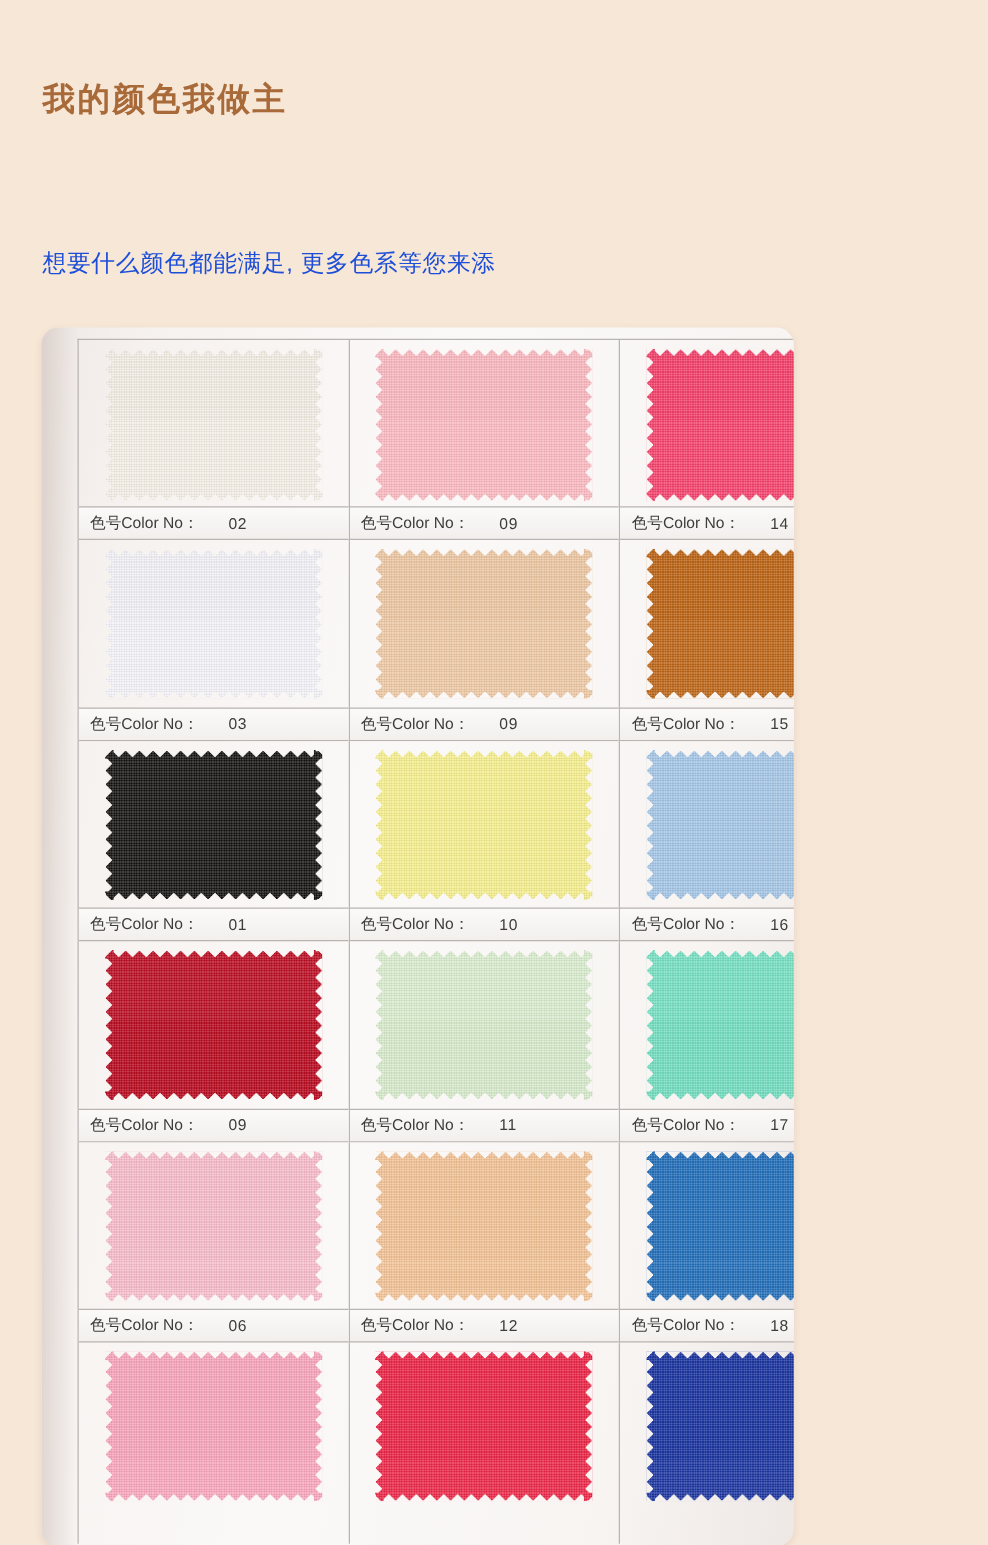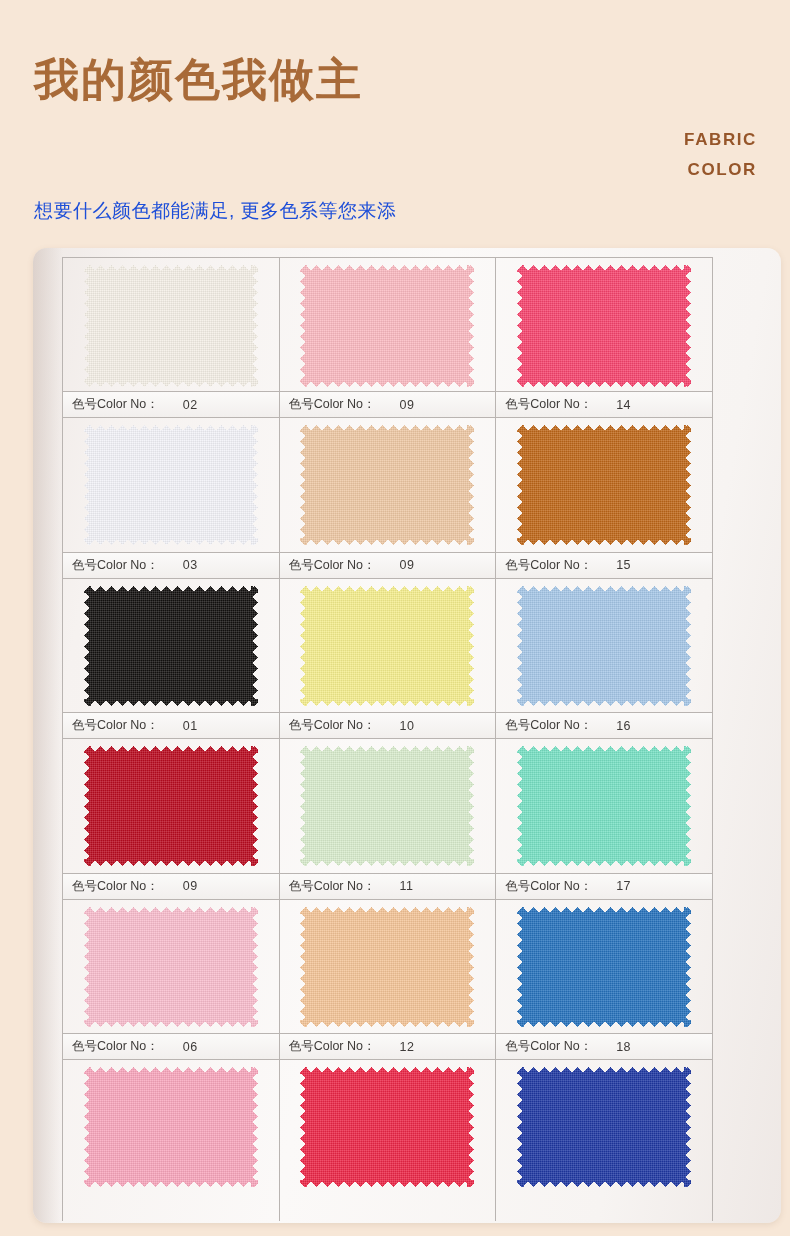--- a/index.html
+++ b/index.html
@@ -21,21 +21,21 @@
     left: 0; top: 0;
     width: 790px;
     height: 240px;
   }
   .title-block {
     position: absolute;
     left: 34px;
     top: 52px;
   }
   .title-line {
-    font-size: 45px;
+    font-size: 26px;
     font-weight: bold;
     color: #a86a38;
     letter-spacing: 2px;
     line-height: 55px;
     white-space: nowrap;
   }
   .subtitle {
     position: absolute;
     left: 34px;
     top: 198px;
@@ -54,22 +54,22 @@
     font-weight: bold;
     letter-spacing: 1.6px;
     line-height: 30px;
   }
   .fabric-color div { white-space: nowrap; }
 
   
   .card {
     position: absolute;
     left: 33px;
-    top: 248px;
-    width: 748px;
+    top: 262px;
+    width: 602px;
     height: 975px;
     background: linear-gradient(100deg, #efe9e6 0%, #f6f2f0 12%, #fbf9f8 45%, #f7f4f2 80%, #eee8e5 100%);
     border-radius: 14px 14px 14px 14px;
     box-shadow: 0 2px 6px rgba(120, 90, 70, 0.13);
     overflow: hidden;
   }
   .card-sheen {
     position: absolute;
     left: 0; top: 0;
     width: 30px; height: 100%;
@@ -178,24 +178,20 @@
   .row-last .swatch { margin-top: 6px; }
 </style>
 </head>
 <body>
 
 <div class="header">
   <div class="title-block">
     <div class="title-line">我的颜色我做主</div>
   </div>
   <div class="subtitle">想要什么颜色都能满足, 更多色系等您来添</div>
-  <div class="fabric-color">
-    <div>FABRIC</div>
-    <div>COLOR</div>
-  </div>
 </div>
 
 <div class="card">
   <div class="card-sheen"></div>
   <div class="grid" id="swatch-grid">
       <div class="cell row-first">
         <div class="swatch-area">
           <div class="swatch">
             <div class="swatch-inner" style="background: rgb(244, 239, 230);">
               <div class="swatch-weave"></div>

